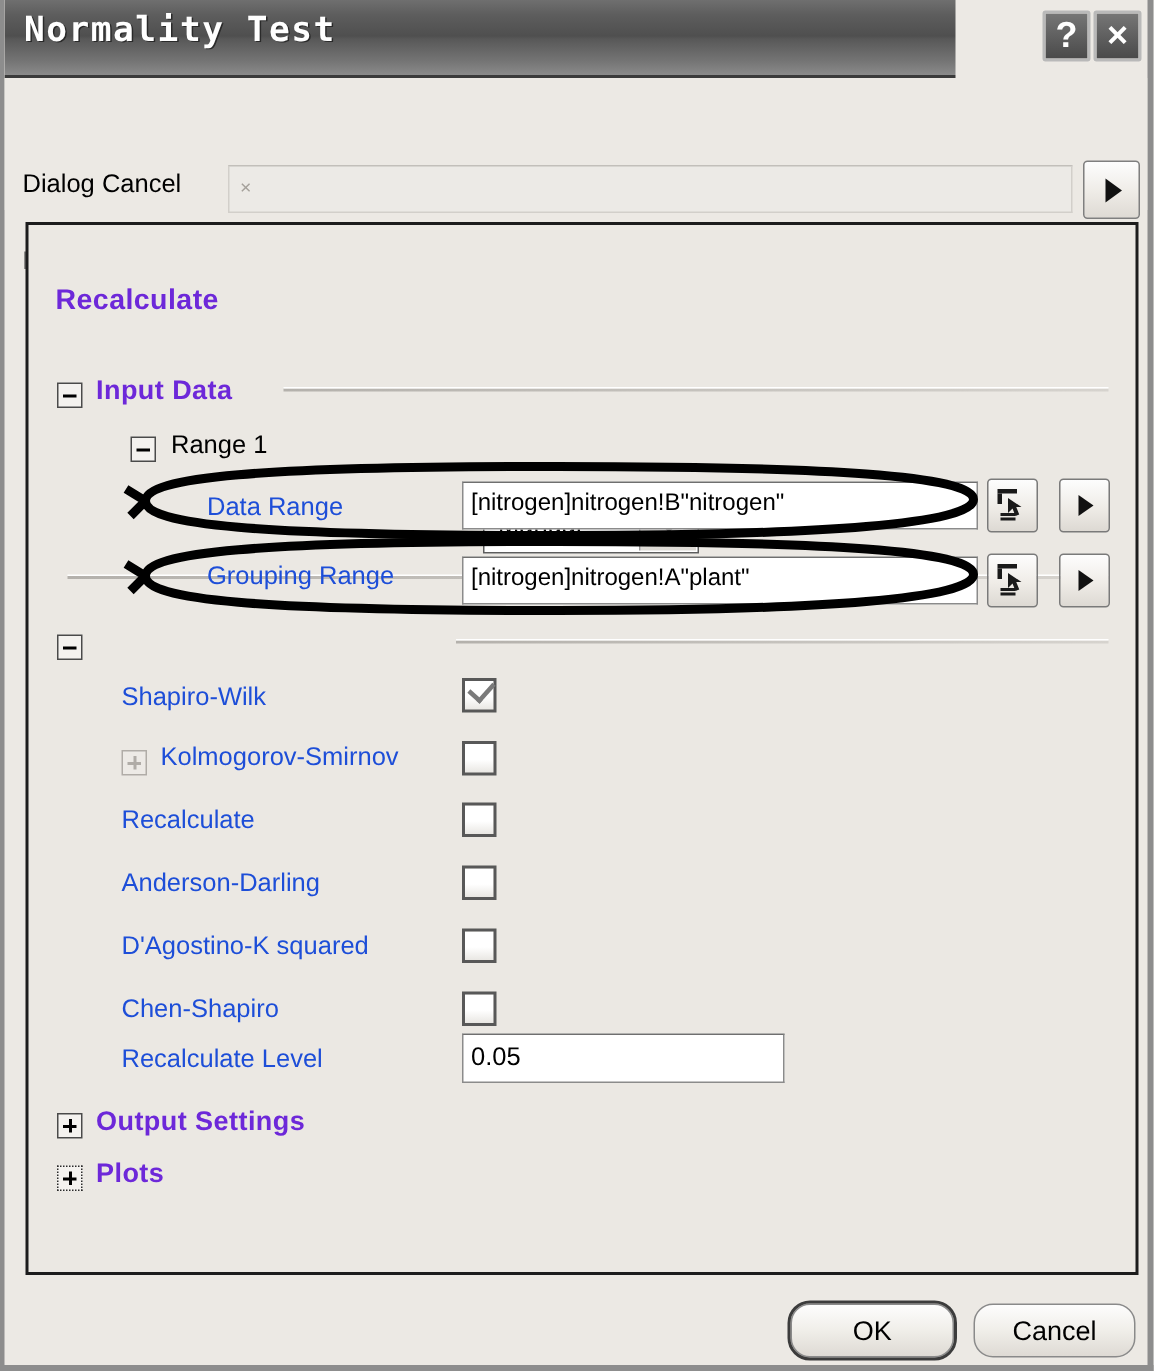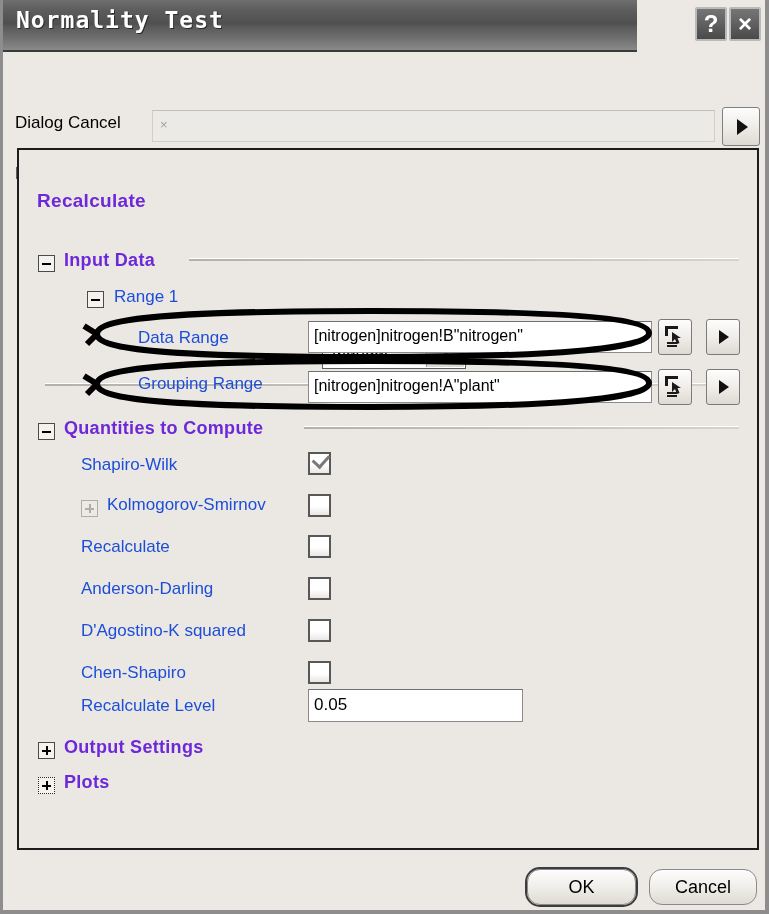--- a/index.html
+++ b/index.html
@@ -170,21 +170,21 @@
     position: absolute;
     font-size: 18px;
     font-weight: bold;
     color: #6d28d9;
     white-space: nowrap;
     letter-spacing: 0.3px;
   }
   .sub-title {
     position: absolute;
     font-size: 17px;
-    color: #1d4ed8;
+    color: #000000;
     white-space: nowrap;
   }
   .hrule {
     position: absolute;
     height: 2px;
     background: linear-gradient(to right, #b4b1ac, #d6d3ce);
     border-top: 1px solid #ffffff;
   }
 
   
@@ -435,21 +435,20 @@
         <rect x="3" y="20" width="10" height="2" fill="#1a1a1a"></rect>
       </svg>
     </div>
     <div class="arrow-btn" style="left:687px; top:219px;">
       <span class="tri"></span>
     </div>
 
     <div class="expander" style="left:19px; top:273px;">
       <span class="hbar"></span>
     </div>
-    <div class="section-title" style="left:45px; top:268px;">Quantities to Compute</div>
     <div class="hrule" style="left:285px; top:276px; width:435px;"></div>
 
     <div class="row-label" style="left:62px; top:305px;">Shapiro-Wilk</div>
     <div class="cbox" style="left:289px; top:302px;">
       <span class="tick"></span>
     </div>
 
     <div class="expander disabled" style="left:62px; top:350px;">
       <span class="hbar"></span>
         <span class="vbar"></span>

